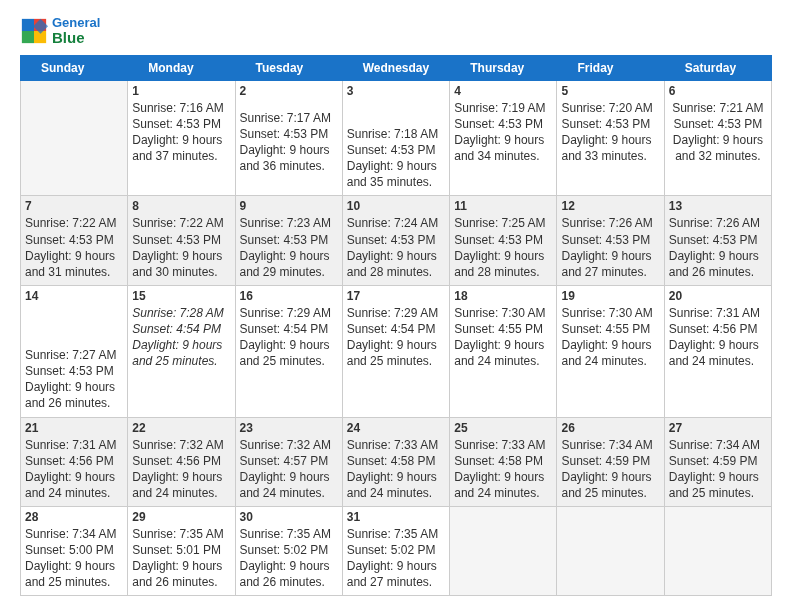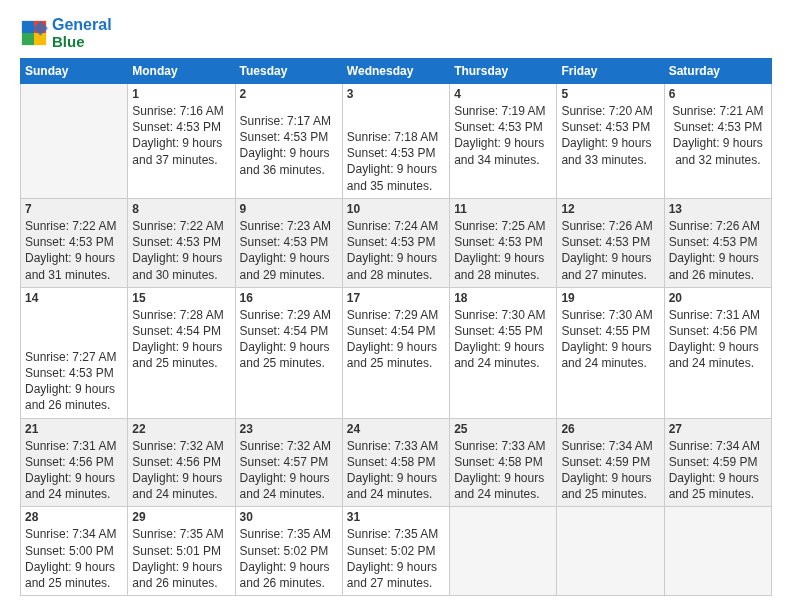--- a/index.html
+++ b/index.html
@@ -55,21 +55,21 @@
     .calendar {
       width: 100%;
       border-collapse: collapse;
       flex: 1;
     }
     .calendar th {
       background: #1a73c8;
       color: #fff;
       font-size: 12px;
       font-weight: bold;
-      padding: 5px 4px;
+      padding: 5px 20px;
       text-align: left;
       border: 1px solid #1a73c8;
     }
     .calendar td {
       border: 1px solid #ccc;
       vertical-align: top;
       padding: 3px 4px;
       width: 14.28%;
       font-size: 10px;
       color: #333;
@@ -101,21 +101,21 @@
   <div class="header">
     <div class="logo">
       <svg class="logo-icon" viewBox="0 0 30 30">
         <rect x="2" y="2" width="13" height="13" fill="#1a73c8"></rect>
         <rect x="15" y="2" width="13" height="13" fill="#e94235"></rect>
         <rect x="2" y="15" width="13" height="13" fill="#34a853"></rect>
         <rect x="15" y="15" width="13" height="13" fill="#fbbc05"></rect>
         <polygon points="22,2 30,10 22,18 14,10" fill="#1a73c8" opacity="0.7"></polygon>
       </svg>
       <div class="logo-text">
-        <div style="color:#1a73c8;font-size:16px;font-weight:bold;line-height:1.1;">General</div>
+        <div style="color:#1a73c8;font-size:13px;font-weight:bold;line-height:1.1;">General</div>
         <div style="color:#15803d;font-size:15px;font-weight:bold;line-height:1.1;">Blue</div>
       </div>
     </div>
     <div class="title-block">
       <div class="month-title"></div>
       <div class="location"></div>
     </div>
   </div>
 
   <table class="calendar" id="cal-table">
@@ -230,21 +230,21 @@
         <tr>
           <td>
             <span class="day-num">14</span>
             <div class="day-info" style="white-space: pre-line; margin-top: 44px;">Sunrise: 7:27 AM
 Sunset: 4:53 PM
 Daylight: 9 hours
 and 26 minutes.</div>
           </td>
           <td>
             <span class="day-num">15</span>
-            <div class="day-info" style="white-space: pre-line;">Sunrise: 7:28 AM
+            <div class="day-info" style="white-space: pre-line; font-style: italic;">Sunrise: 7:28 AM
 Sunset: 4:54 PM
 Daylight: 9 hours
 and 25 minutes.</div>
           </td>
           <td>
             <span class="day-num">16</span>
             <div class="day-info" style="white-space: pre-line;">Sunrise: 7:29 AM
 Sunset: 4:54 PM
 Daylight: 9 hours
 and 25 minutes.</div>

